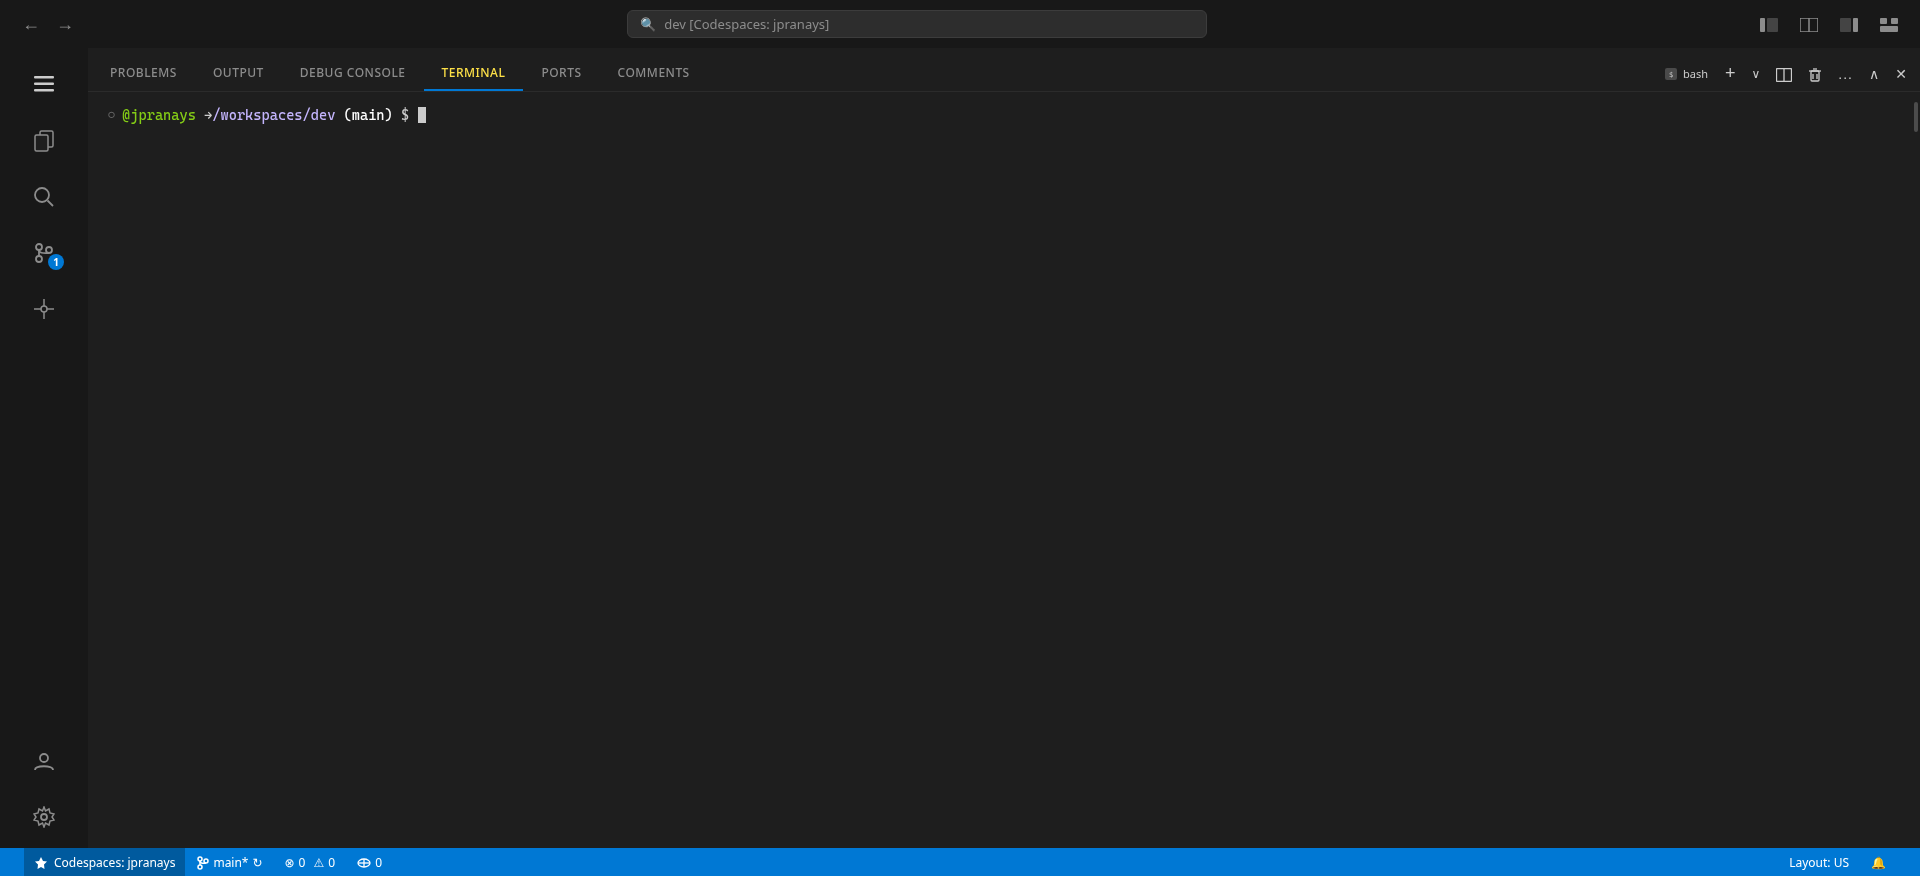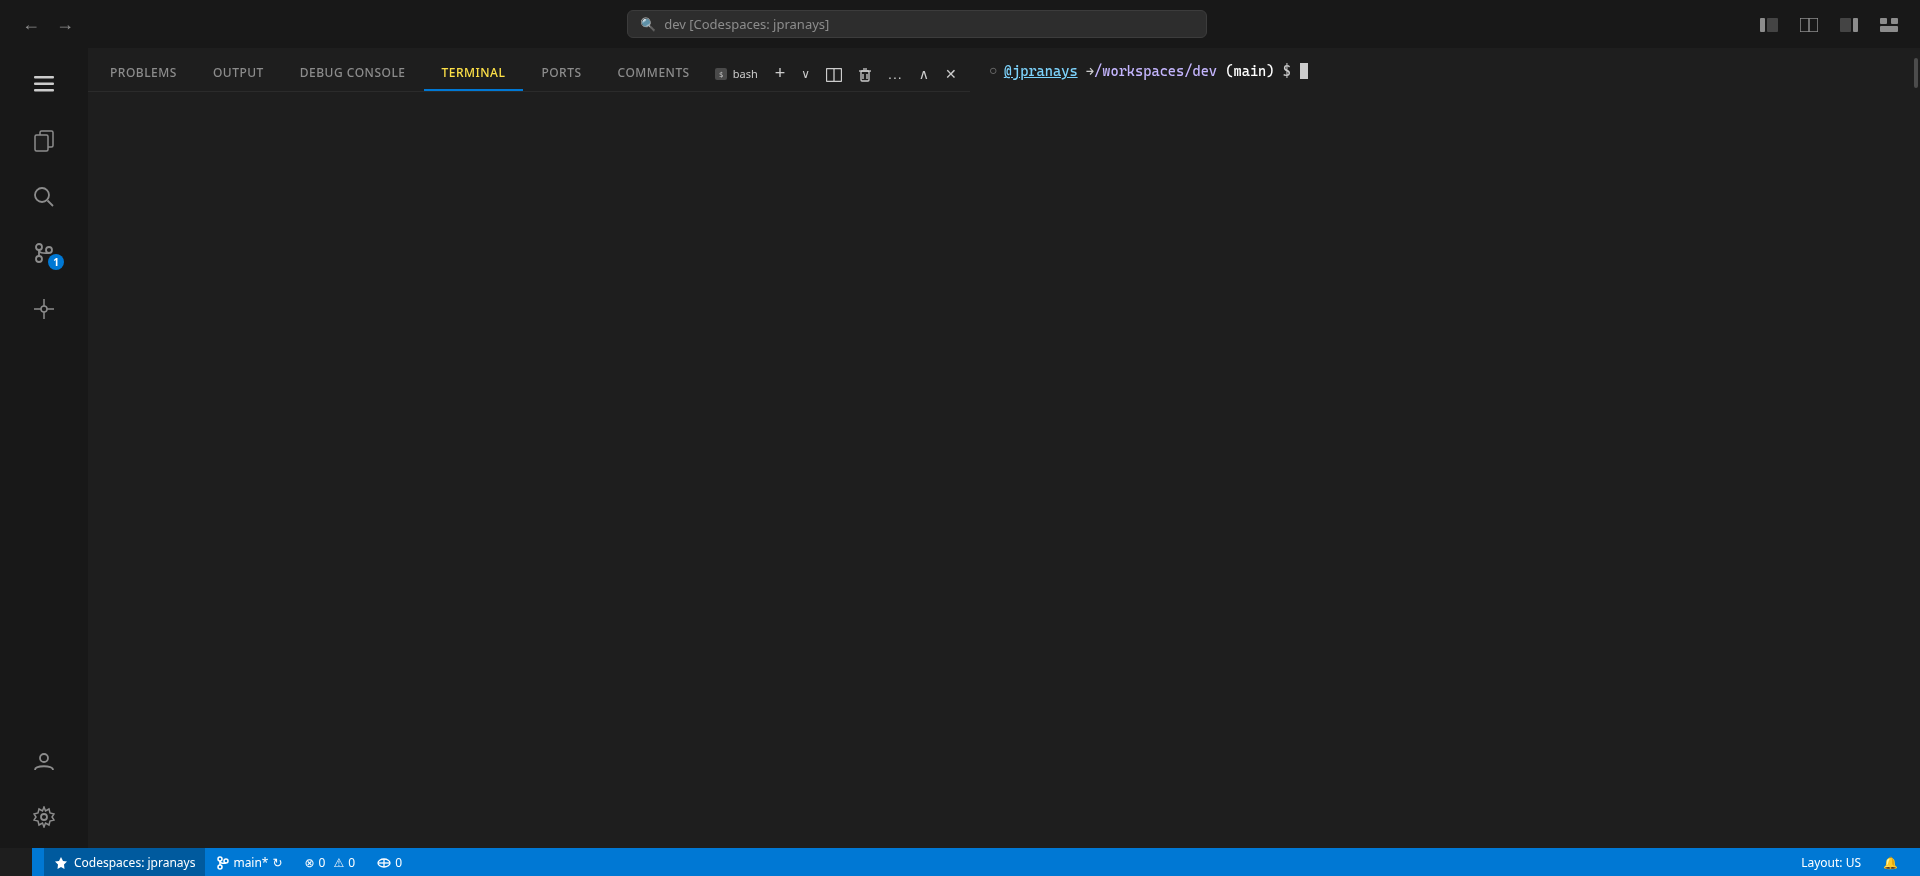--- a/index.html
+++ b/index.html
@@ -115,21 +115,21 @@
       display: flex;
       align-items: center;
       justify-content: center;
       font-weight: bold;
     }
 
     
     .editor-area {
       flex: 1;
       display: flex;
-      flex-direction: row;
+      flex-direction: column;
       overflow: hidden;
       justify-content: center;
     }
 
     
     .panel-tabs {
       height: 44px;
       background: #1e1e1e;
       display: flex;
       align-items: flex-end;
@@ -184,21 +184,21 @@
       overflow: auto;
       position: relative;
     }
     .terminal-line {
       display: flex;
       align-items: center;
       gap: 0;
       line-height: 1.6;
       white-space: pre;
     }
-    .term-user { color: #7dd3fc; text-decoration: underline; }
+    .term-user { color: #84cc16; }
     .term-arrow { color: #cccccc; }
     .term-path { color: #c4b5fd; }
     .term-branch { color: #ffffff; }
     .term-prompt { color: #cccccc; }
     .term-cursor {
       display: inline-block;
       width: 8px;
       height: 16px;
       background: #cccccc;
       margin-left: 1px;
@@ -215,26 +215,25 @@
       background: #4c4c4c;
       border-radius: 2px;
     }
 
     
     .status-bar {
       height: 28px;
       background: #0078d4;
       display: flex;
       align-items: center;
-      padding: 0 12px;
+      padding: 0 24px;
       font-size: 12px;
       color: white;
       gap: 0;
       flex-shrink: 0;
-      margin-left: 32px;
     }
     .status-left {
       display: flex;
       align-items: center;
       gap: 2px;
     }
     .status-codespace {
       background: #005a9e;
       padding: 0 10px;
       height: 28px;

